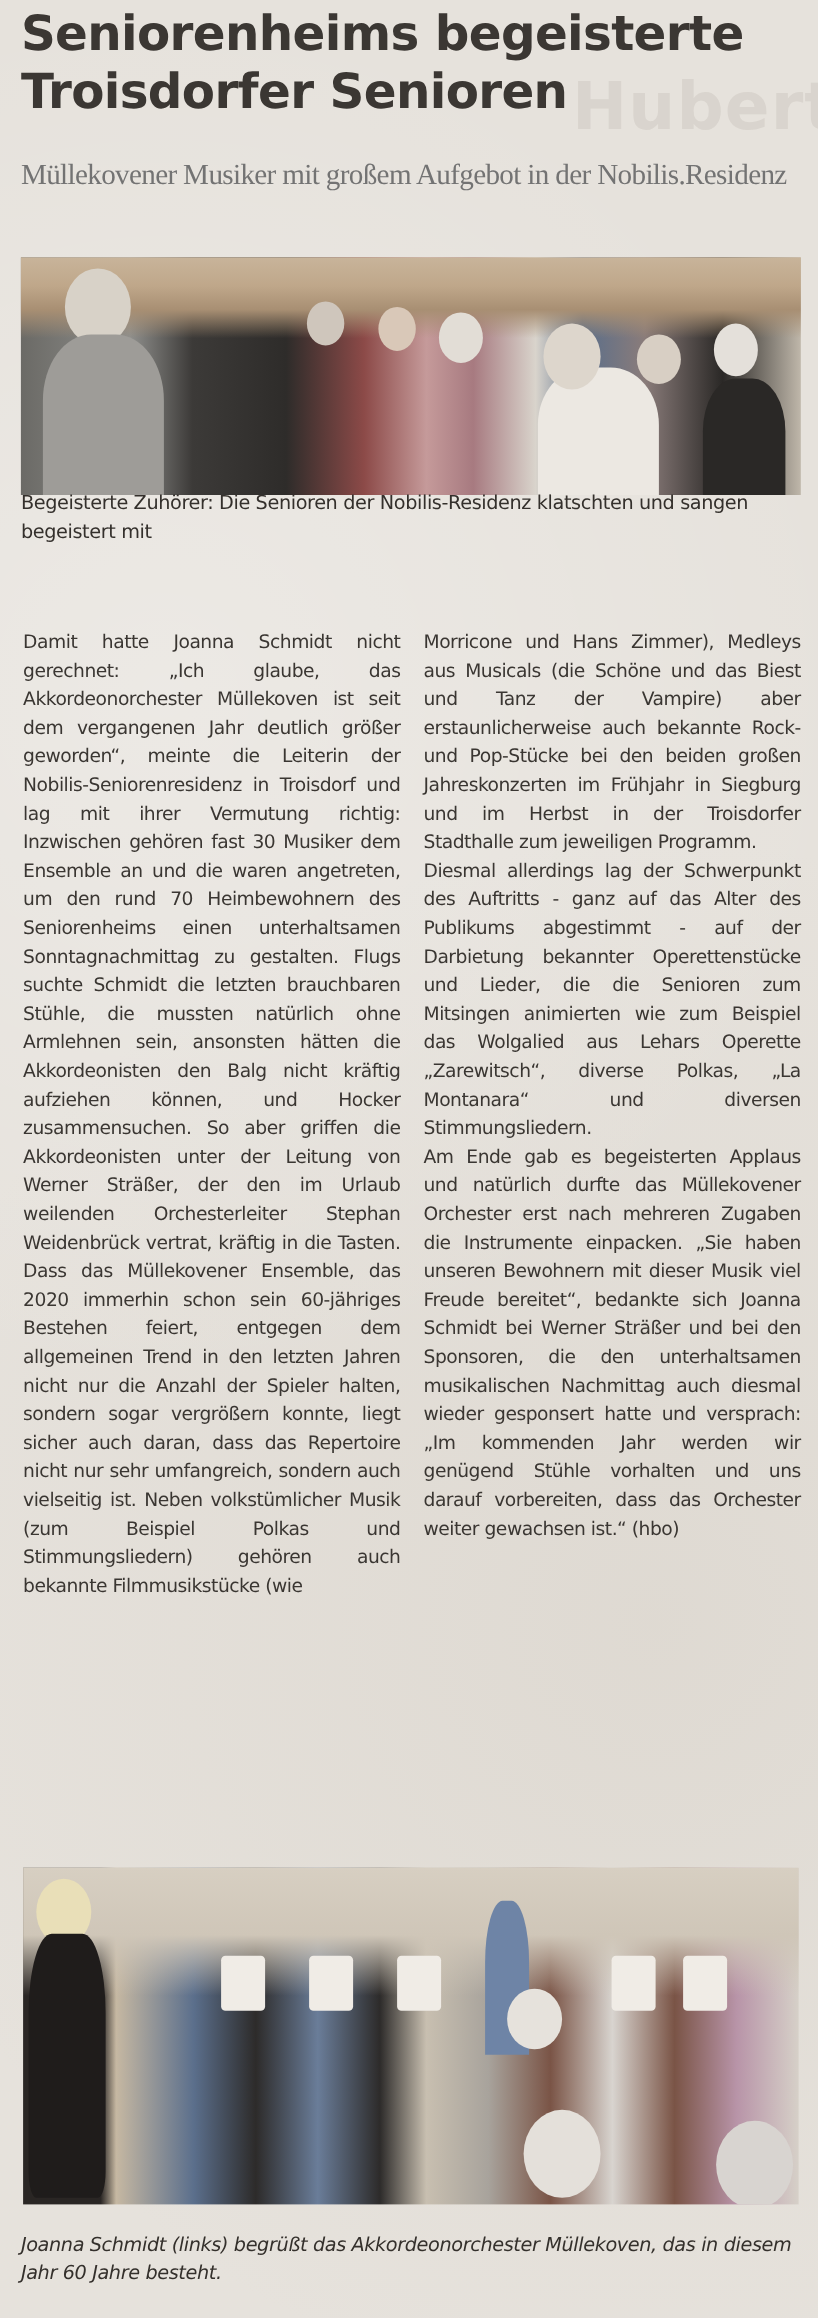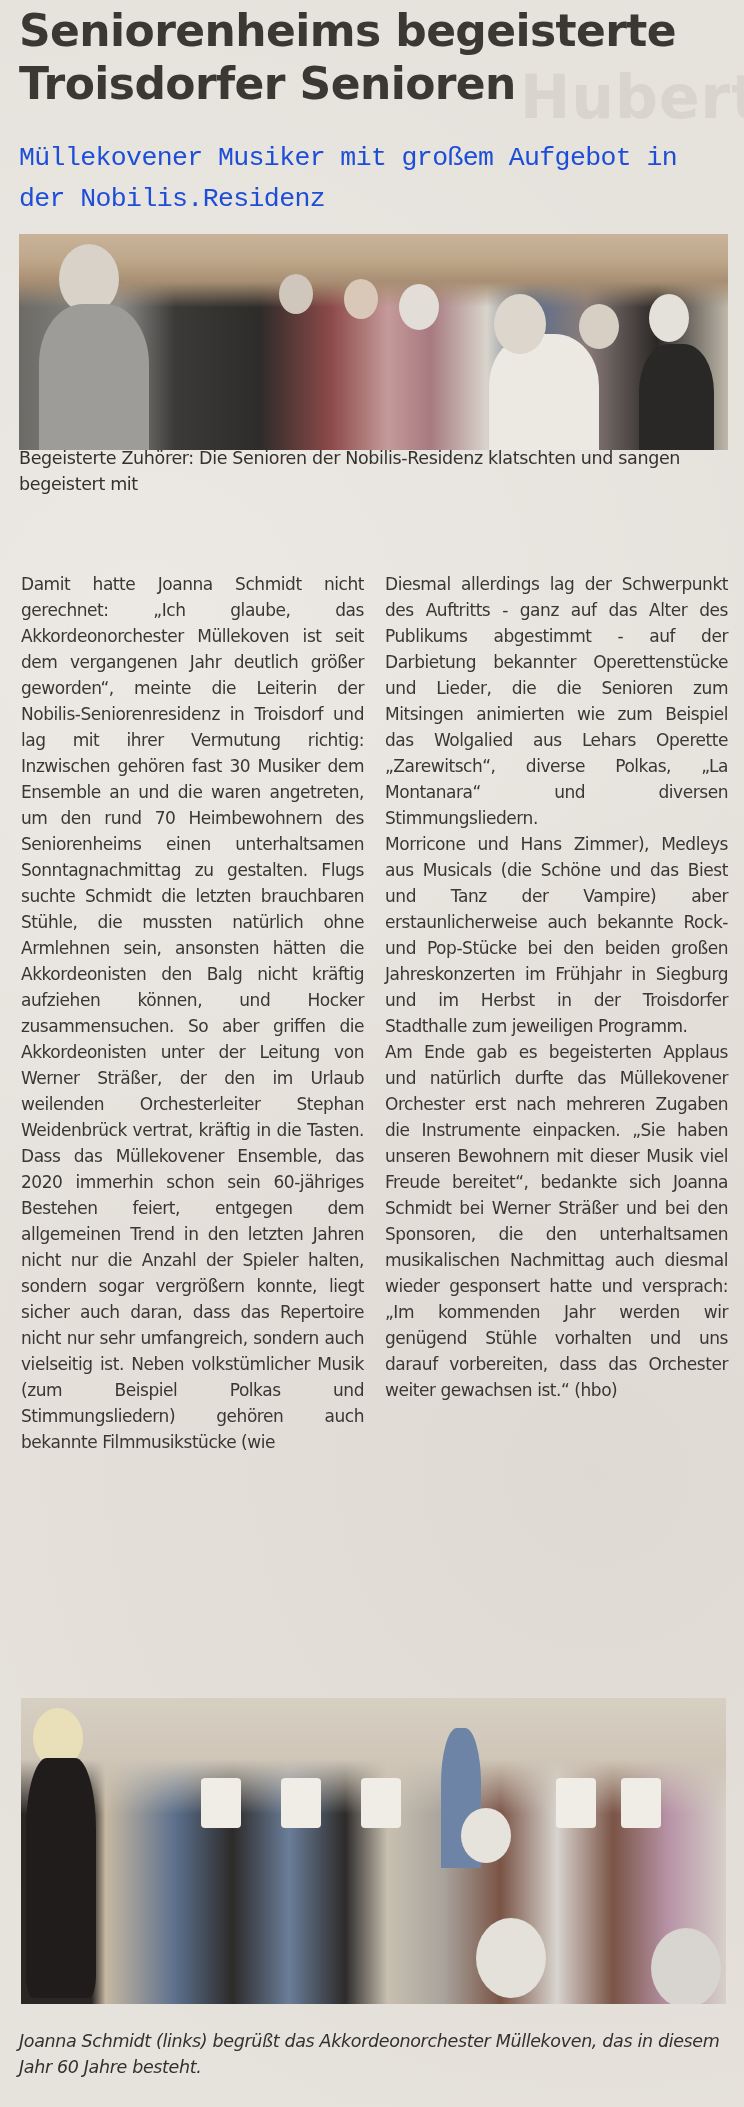--- a/index.html
+++ b/index.html
@@ -16,22 +16,22 @@
     position:absolute; left:520px; top:62px; font-size:60px; font-weight:bold;
     color:rgba(180,172,162,0.25); letter-spacing:1px; white-space:nowrap;
   }
   .headline {
     position:absolute; left:19px; top:4px; width:710px;
     font-family:"DejaVu Sans", sans-serif; font-weight:bold;
     font-size:44px; line-height:53px; color:#3b3733; letter-spacing:-0.6px;
   }
   .subhead {
     position:absolute; left:19px; top:138px; width:710px;
-    font-family:Liberation Mono, monospace; font-size:26.5px; line-height:41px;
-    color:#1d4ed8; letter-spacing:-0.6px;
+    font-family:Liberation Serif, serif; font-size:26.5px; line-height:41px;
+    color:#737373; letter-spacing:-0.6px;
   }
   .photo {
     position:absolute; overflow:hidden; border:0;
   }
   .photo-top { left:19px; top:234px; width:709px; height:216px;
     background:
       linear-gradient(180deg, #c8b49a 0%, #bfa78a 12%, #a88f73 22%, rgba(0,0,0,0) 34%),
       linear-gradient(90deg, #6b6a66 0%, #8f8f8c 14%, #3c3a38 22%, #2e2c2a 34%, #8c4a48 44%, #c59a9a 52%, #a77a80 58%, #d9d4cc 66%, #5a6e8a 72%, #8a7c7a 80%, #2a2826 90%, #bfb7aa 100%);
   }
   .photo-bottom { left:21px; top:1698px; width:705px; height:306px;
@@ -78,22 +78,22 @@
   <div class="shape" style="left:620px;top:110px;width:75px;height:120px;background:#2a2826;border-radius:40% 40% 0 0;"></div>
 </div>
 
 <div class="caption caption-top">Begeisterte Zuhörer: Die Senioren der Nobilis-Residenz klatschten und sangen begeistert mit</div>
 
 <div class="col col-left">
   <p>Damit hatte Joanna Schmidt nicht gerechnet: „Ich glaube, das Akkordeonorchester Müllekoven ist seit dem vergangenen Jahr deutlich größer geworden“, meinte die Leiterin der Nobilis-Seniorenresidenz in Troisdorf und lag mit ihrer Vermutung richtig: Inzwischen gehören fast 30 Musiker dem Ensemble an und die waren angetreten, um den rund 70 Heimbewohnern des Seniorenheims einen unterhaltsamen Sonntagnachmittag zu gestalten. Flugs suchte Schmidt die letzten brauchbaren Stühle, die mussten natürlich ohne Armlehnen sein, ansonsten hätten die Akkordeonisten den Balg nicht kräftig aufziehen können, und Hocker zusammensuchen. So aber griffen die Akkordeonisten unter der Leitung von Werner Sträßer, der den im Urlaub weilenden Orchesterleiter Stephan Weidenbrück vertrat, kräftig in die Tasten. Dass das Müllekovener Ensemble, das 2020 immerhin schon sein 60-jähriges Bestehen feiert, entgegen dem allgemeinen Trend in den letzten Jahren nicht nur die Anzahl der Spieler halten, sondern sogar vergrößern konnte, liegt sicher auch daran, dass das Repertoire nicht nur sehr umfangreich, sondern auch vielseitig ist. Neben volkstümlicher Musik (zum Beispiel Polkas und Stimmungsliedern) gehören auch bekannte Filmmusikstücke (wie</p>
 </div>
 
 <div class="col col-right">
+  <p>Morricone und Hans Zimmer), Medleys aus Musicals (die Schöne und das Biest und Tanz der Vampire) aber erstaunlicherweise auch bekannte Rock- und Pop-Stücke bei den beiden großen Jahreskonzerten im Frühjahr in Siegburg und im Herbst in der Troisdorfer Stadthalle zum jeweiligen Programm.</p>
   <p>Diesmal allerdings lag der Schwerpunkt des Auftritts - ganz auf das Alter des Publikums abgestimmt - auf der Darbietung bekannter Operettenstücke und Lieder, die die Senioren zum Mitsingen animierten wie zum Beispiel das Wolgalied aus Lehars Operette „Zarewitsch“, diverse Polkas, „La Montanara“ und diversen Stimmungsliedern.</p>
-  <p>Morricone und Hans Zimmer), Medleys aus Musicals (die Schöne und das Biest und Tanz der Vampire) aber erstaunlicherweise auch bekannte Rock- und Pop-Stücke bei den beiden großen Jahreskonzerten im Frühjahr in Siegburg und im Herbst in der Troisdorfer Stadthalle zum jeweiligen Programm.</p>
   <p>Am Ende gab es begeisterten Applaus und natürlich durfte das Müllekovener Orchester erst nach mehreren Zugaben die Instrumente einpacken. „Sie haben unseren Bewohnern mit dieser Musik viel Freude bereitet“, bedankte sich Joanna Schmidt bei Werner Sträßer und bei den Sponsoren, die den unterhaltsamen musikalischen Nachmittag auch diesmal wieder gesponsert hatte und versprach: „Im kommenden Jahr werden wir genügend Stühle vorhalten und uns darauf vorbereiten, dass das Orchester weiter gewachsen ist.“ (hbo)</p>
 </div>
 
 <div class="photo photo-bottom" title="Akkordeonorchester spielt vor Senioren, Frau links im Bild">
   <div class="shape" style="left:12px;top:10px;width:50px;height:60px;background:#e9dfb8;"></div>
   <div class="shape" style="left:5px;top:60px;width:70px;height:240px;background:#1f1c1b;border-radius:30% 30% 10% 10%;"></div>
   <div class="shape" style="left:180px;top:80px;width:40px;height:50px;background:#f0ece6;border-radius:4px;"></div>
   <div class="shape" style="left:260px;top:80px;width:40px;height:50px;background:#f0ece6;border-radius:4px;"></div>
   <div class="shape" style="left:340px;top:80px;width:40px;height:50px;background:#f0ece6;border-radius:4px;"></div>
   <div class="shape" style="left:420px;top:30px;width:40px;height:140px;background:#6e84a6;border-radius:40% 40% 0 0;"></div>

